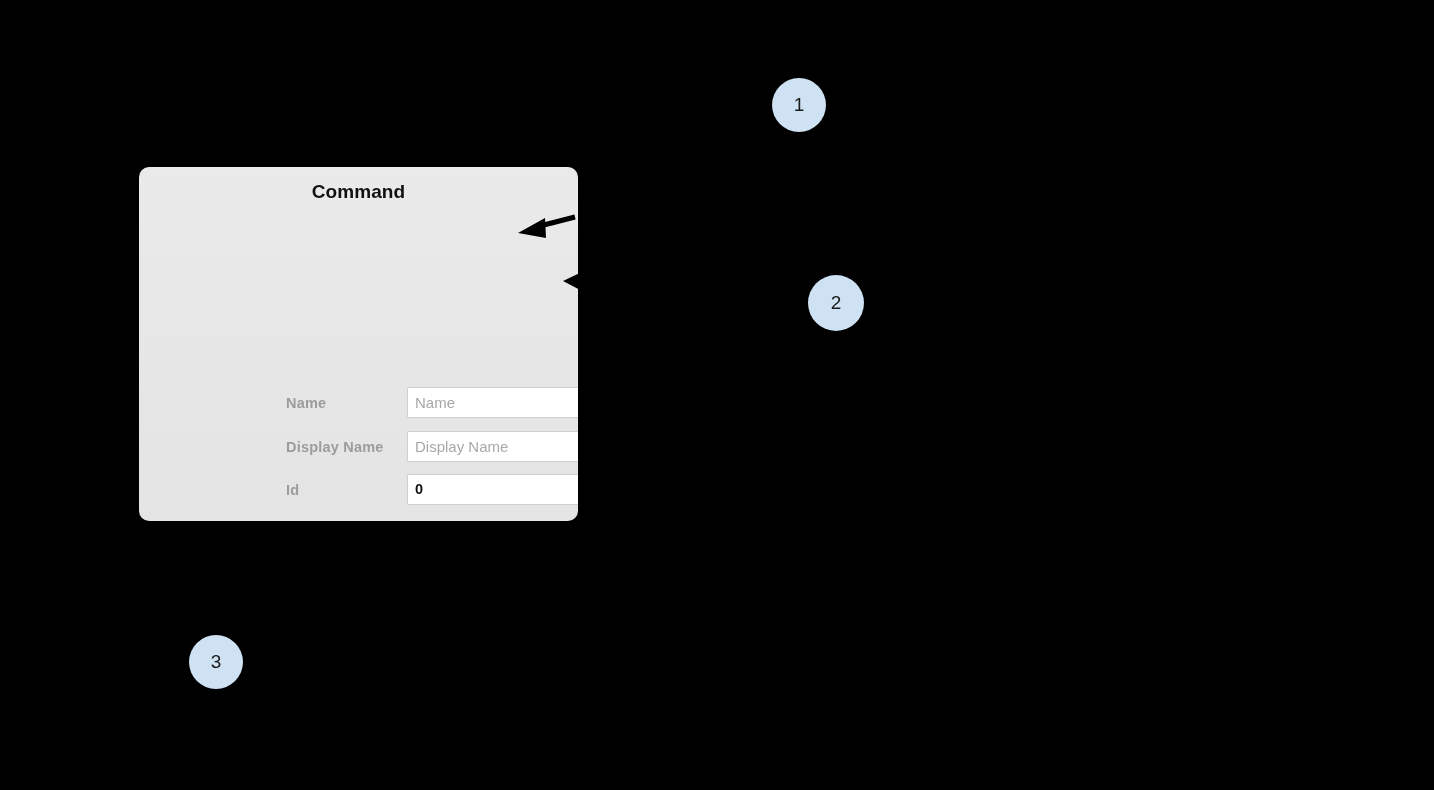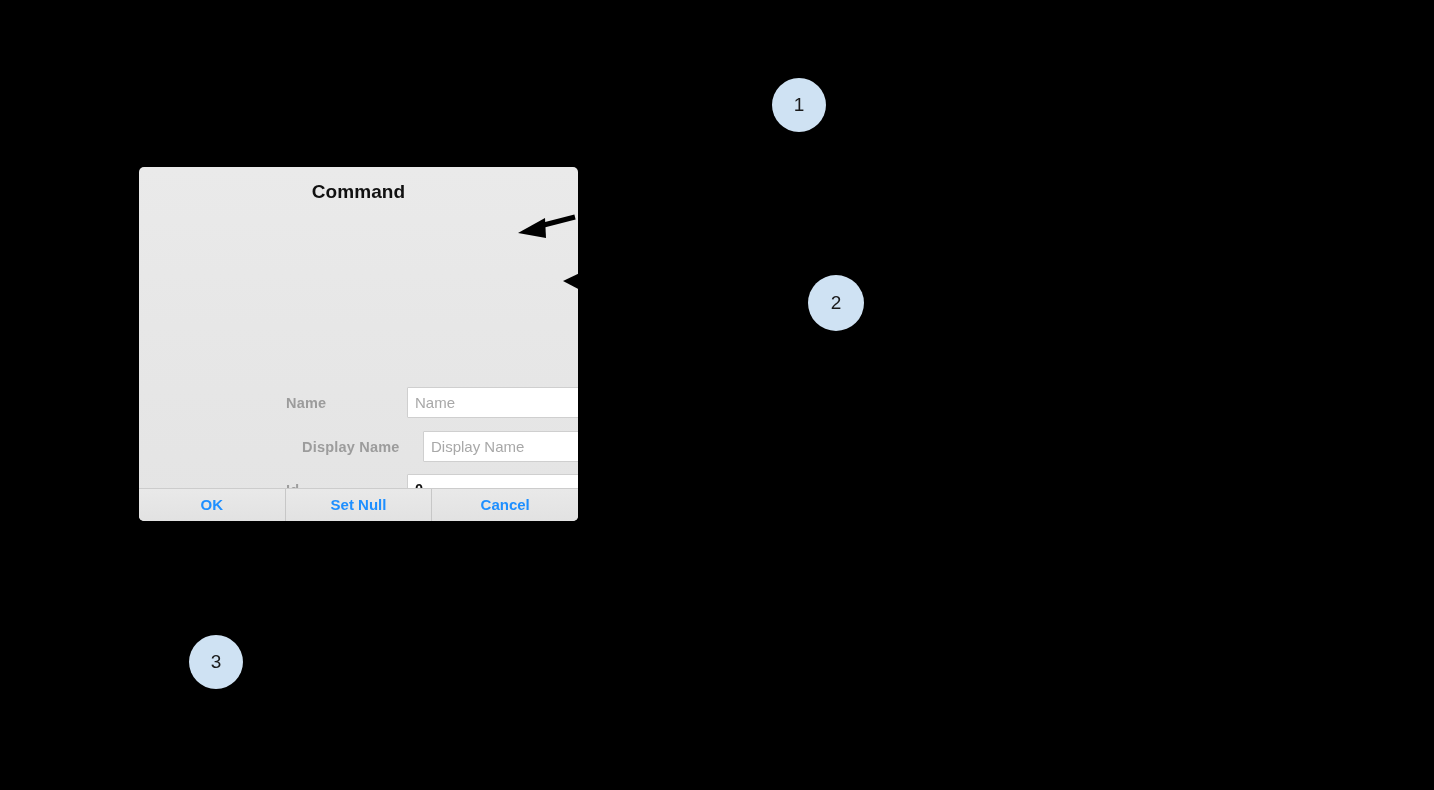--- a/index.html
+++ b/index.html
@@ -17,21 +17,21 @@
   }
 
   
   #command-dialog {
     position: absolute;
     left: 139px;
     top: 167px;
     width: 439px;
     height: 354px;
     background: linear-gradient(180deg, #eaeaea 0%, #e7e7e7 45%, #e4e4e4 100%);
-    border-radius: 5px;
+    border-radius: 10px;
     box-sizing: border-box;
     overflow: hidden;
   }
 
   #dialog-title {
     position: absolute;
     left: 0;
     top: 0;
     width: 100%;
     height: 50px;
@@ -159,44 +159,39 @@
 
   <div id="dialog-title">Command</div>
 
   <div class="form-row" style="top:218px;">
     <div class="row-label">Name</div>
     <div class="text-field" style="top:2px;">
       <div class="field-text placeholder">Name</div>
     </div>
   </div>
 
-  <div class="form-row" style="top:262px;margin-left:16px;">
+  <div class="form-row" style="top:262px;">
     <div class="row-label">Display Name</div>
     <div class="text-field" style="top:2px;">
       <div class="field-text placeholder">Display Name</div>
     </div>
   </div>
 
   <div class="form-row" style="top:305px;">
     <div class="row-label">Id</div>
     <div class="text-field" style="top:2px;">
       <div class="field-text value">0</div>
     </div>
   </div>
 
   <div class="form-row" style="top:345px;">
     <div class="row-label">Icon</div>
     <div class="pick-link">[Pick Image]</div>
   </div>
 
-  <div id="dialog-footer">
-    <div class="footer-btn">OK</div>
-    <div class="footer-btn">Set Null</div>
-    <div class="footer-btn">Cancel</div>
-  </div>
 
 </div>
 
 <svg id="arrow-layer" viewBox="0 0 1434 790" xmlns="http://www.w3.org/2000/svg">
 
   <g>
     <line x1="575" y1="217" x2="536" y2="227" stroke="#000000" stroke-width="5"></line>
     <polygon points="518,233 545,218 546,238" fill="#000000"></polygon>
   </g>
 

